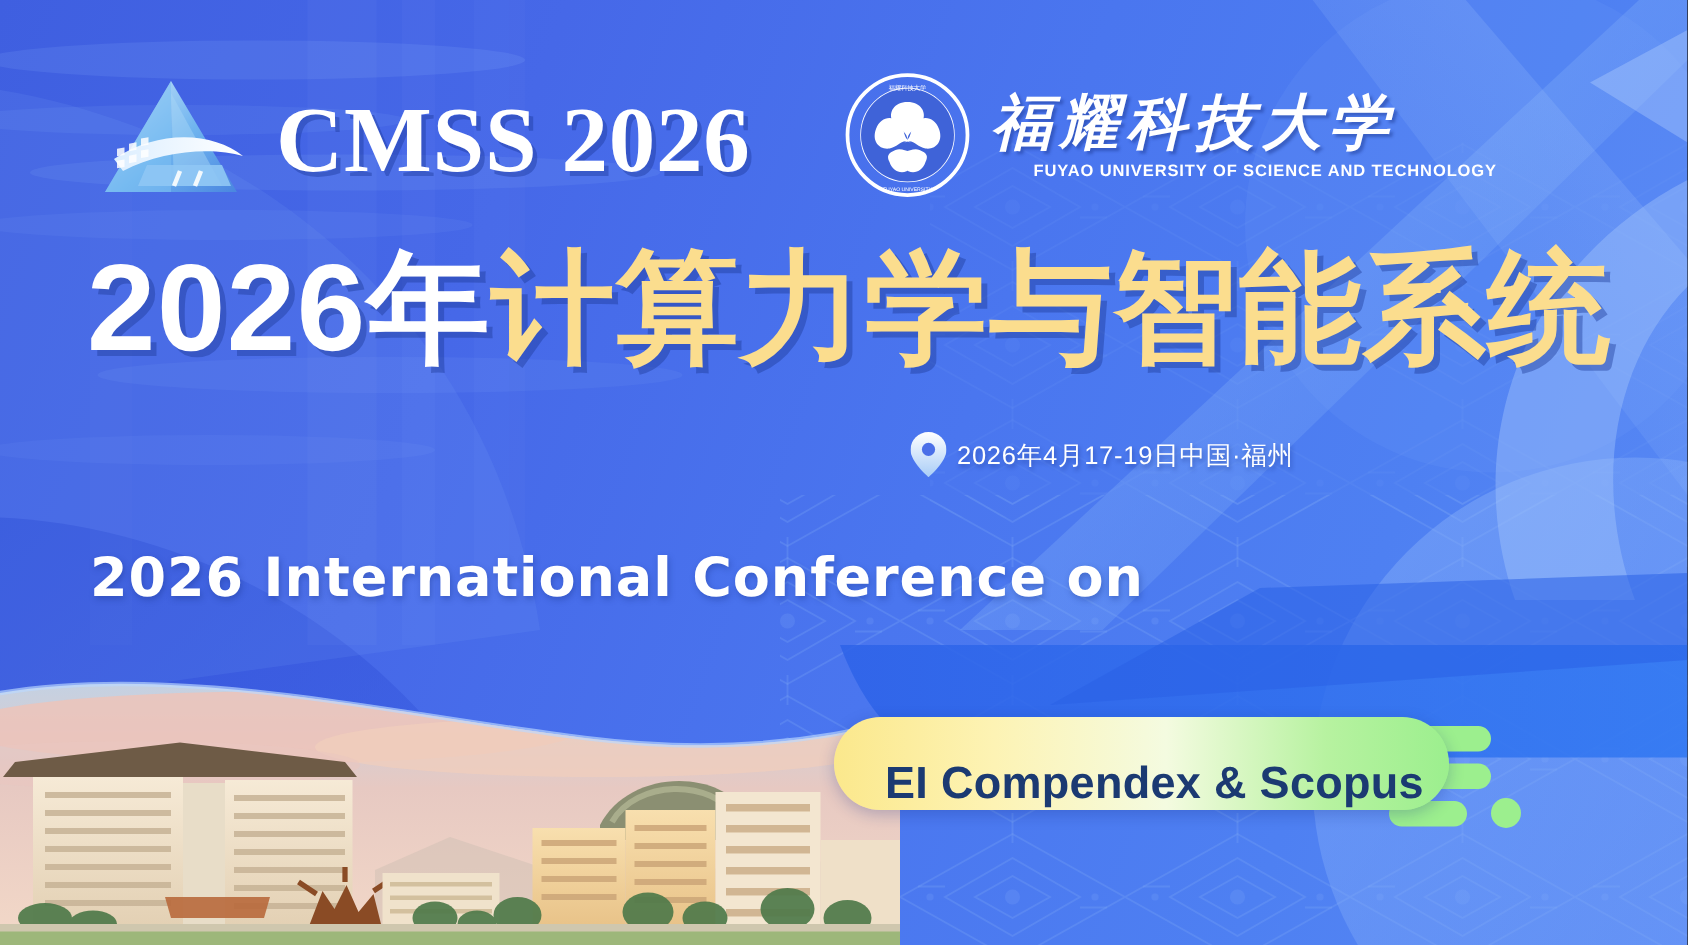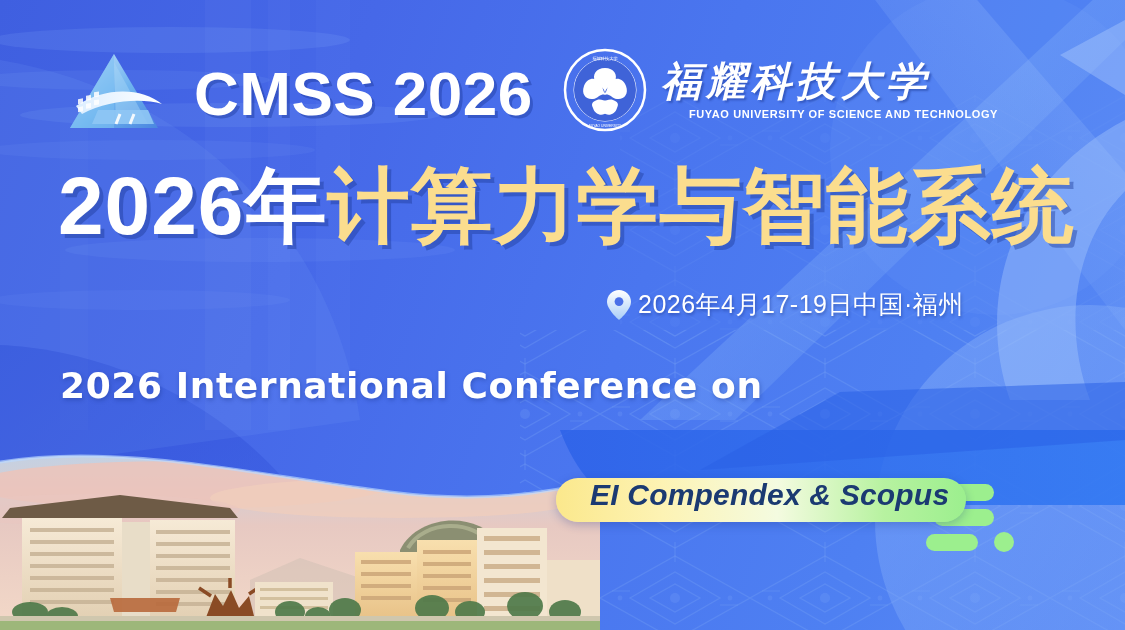--- a/index.html
+++ b/index.html
@@ -16,21 +16,21 @@
   
   .bg-layer{position:absolute;inset:0;overflow:hidden;}
   .bg-layer svg{position:absolute;inset:0;width:100%;height:100%;}
 
   
   .streaks{position:absolute;left:-40px;top:0;width:560px;height:470px;opacity:.5;}
 
   
   .header-row{
     position:absolute;left:62px;top:48px;
-    display:flex;align-items:center;gap:16px;
+    display:flex;align-items:center;gap:6px;font-family:Liberation Serif, serif;
   }
   .cmss-logo{width:108px;height:92px;flex:none;margin-right:8px;}
   .cmss-title{
     font-size:62px;font-weight:bold;color:#ffffff;letter-spacing:.5px;
     text-shadow:3px 3px 0 rgba(30,60,160,.45);
     line-height:1;white-space:nowrap;
   }
 
   .uni-block{
     position:absolute;left:563px;top:48px;
@@ -60,21 +60,21 @@
     text-shadow:4px 4px 0 rgba(28,58,150,.42);
   }
   .title-cn .t-white{color:#ffffff;}
   .title-cn .t-gold{color:#fbdd8e;}
   .title-cn .line2{display:block;}
 
   
   .meta-row{
     position:absolute;left:607px;top:288px;
     display:flex;align-items:center;
-    color:#ffffff;font-size:25px;letter-spacing:.5px;white-space:nowrap;
+    color:#ffffff;font-size:17px;letter-spacing:.5px;white-space:nowrap;
     text-shadow:1px 2px 3px rgba(20,45,130,.45);
   }
   .pin-icon{width:24px;height:30px;margin-right:7px;flex:none;}
   .meta-place{}
 
   
   .title-en{
     position:absolute;left:60px;top:361px;
     color:#ffffff;
     font-family:"DejaVu Sans","Liberation Sans",sans-serif;
@@ -89,26 +89,25 @@
     position:absolute;left:0;bottom:0;width:600px;height:190px;
     overflow:hidden;
   }
   .campus svg{width:100%;height:100%;display:block;}
 
   
   .badge-wrap{
     position:absolute;left:556px;top:478px;width:470px;height:82px;
   }
   .badge-pill{
-    position:absolute;left:0;top:0;width:410px;height:44px;
+    position:absolute;left:0;top:0;width:410px;height:62px;
     border-radius:31px;
     background:linear-gradient(90deg,#fbe88c 0%,#fdf3b4 26%,#f4fbe0 54%,#b7f2a0 80%,#9cef8e 100%);
-    display:flex;align-items:flex-start;
+    display:flex;align-items:flex-end;
     box-shadow:0 3px 10px rgba(20,45,130,.25);
-    font-style:italic;
   }
   .badge-text{
     margin-left:34px;
     font-size:30px;font-weight:bold;color:#1b3a72;letter-spacing:.2px;
     white-space:nowrap;
   }
   .badge-deco{position:absolute;left:370px;top:0;width:110px;height:80px;}
 </style>
 </head>
 <body>

